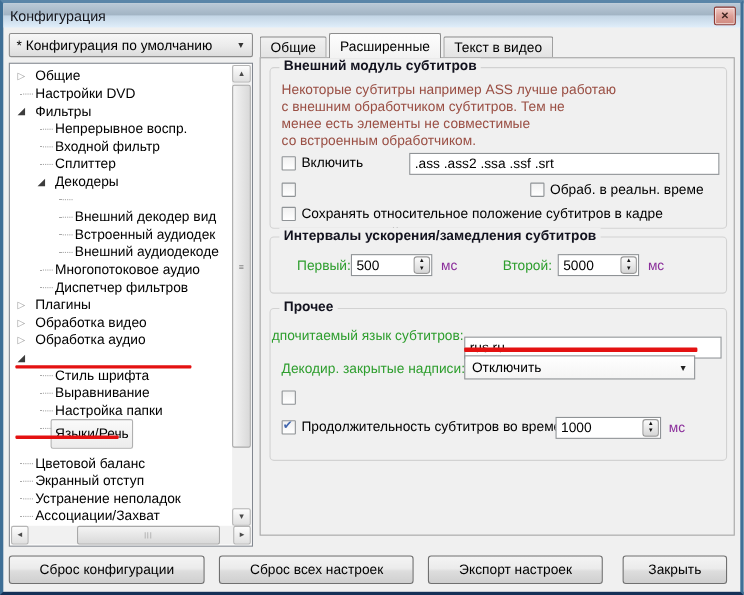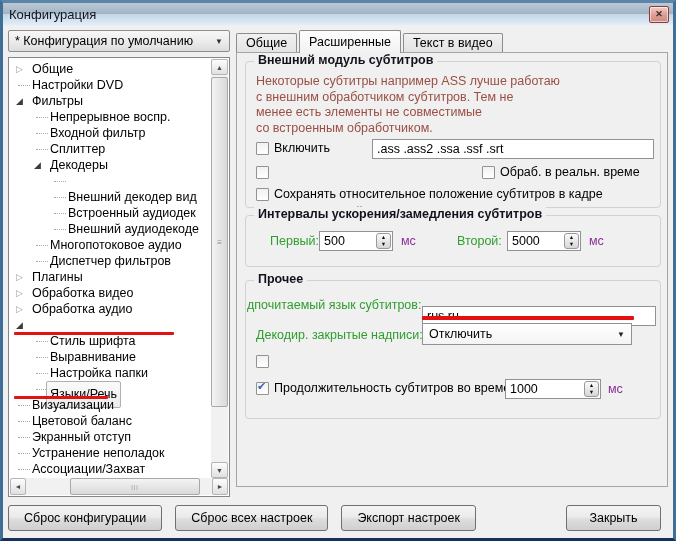--- a/index.html
+++ b/index.html
@@ -82,21 +82,21 @@
   .hscroll .left{position:absolute;left:0;top:0;bottom:0;width:16px;}
   .hscroll .right{position:absolute;right:0;top:0;bottom:0;width:16px;}
   .hthumb{position:absolute;top:0;bottom:0;left:60px;width:130px;box-sizing:border-box;
     border:1px solid #a8a8a8;border-radius:2px;background:linear-gradient(#f4f4f4,#d9d9d9);
     display:flex;align-items:center;justify-content:center;font-size:6px;letter-spacing:1px;color:#909090;}
 
   
   .footer-left{position:absolute;left:5px;top:480px;display:flex;gap:13px;}
   .btn{height:26px;box-sizing:border-box;border:1px solid #707070;border-radius:3px;
     background:linear-gradient(#f4f4f4,#ebebeb 45%,#dddddd 55%,#cfcfcf);
-    display:flex;align-items:center;justify-content:center;padding:0 15px;color:#000;font-size:12.5px;
+    display:flex;align-items:center;justify-content:center;padding:0 27px;color:#000;font-size:12.5px;
     font-family:"Liberation Sans",sans-serif;}
   .close-dialog{position:absolute;top:480px;left:563px;width:95px;}
 </style>
 </head>
 <body>
 
 <div class="window">
   <div class="titlebar">
     <span class="title">Конфигурация</span>
     <span class="close-btn">✕</span>
@@ -186,24 +186,20 @@
             <span class="lbl" style="left: 40px;">Выравнивание</span>
           </div>
           <div class="tree-row" style="top: 305px;">
             <span class="dash" style="left: 26px;"></span>
             <span class="lbl" style="left: 40px;">Настройка папки</span>
           </div>
           <div class="tree-row" style="top: 321px;">
             <span class="dash" style="left: 26px;"></span>
             <span class="lbl sel" style="left: 40px;">Языки/Речь</span>
             <div class="redline" style="left: 4px; top: 15px; width: 94px;"></div>
-          </div>
-          <div class="tree-row" style="top: 337px;">
-            <span class="dash" style="left: 8px;"></span>
-            <span class="lbl" style="left: 22px;">Визуализации</span>
           </div>
           <div class="tree-row" style="top: 353px;">
             <span class="dash" style="left: 8px;"></span>
             <span class="lbl" style="left: 22px;">Цветовой баланс</span>
           </div>
           <div class="tree-row" style="top: 369px;">
             <span class="dash" style="left: 8px;"></span>
             <span class="lbl" style="left: 22px;">Экранный отступ</span>
           </div>
           <div class="tree-row" style="top: 385px;">

